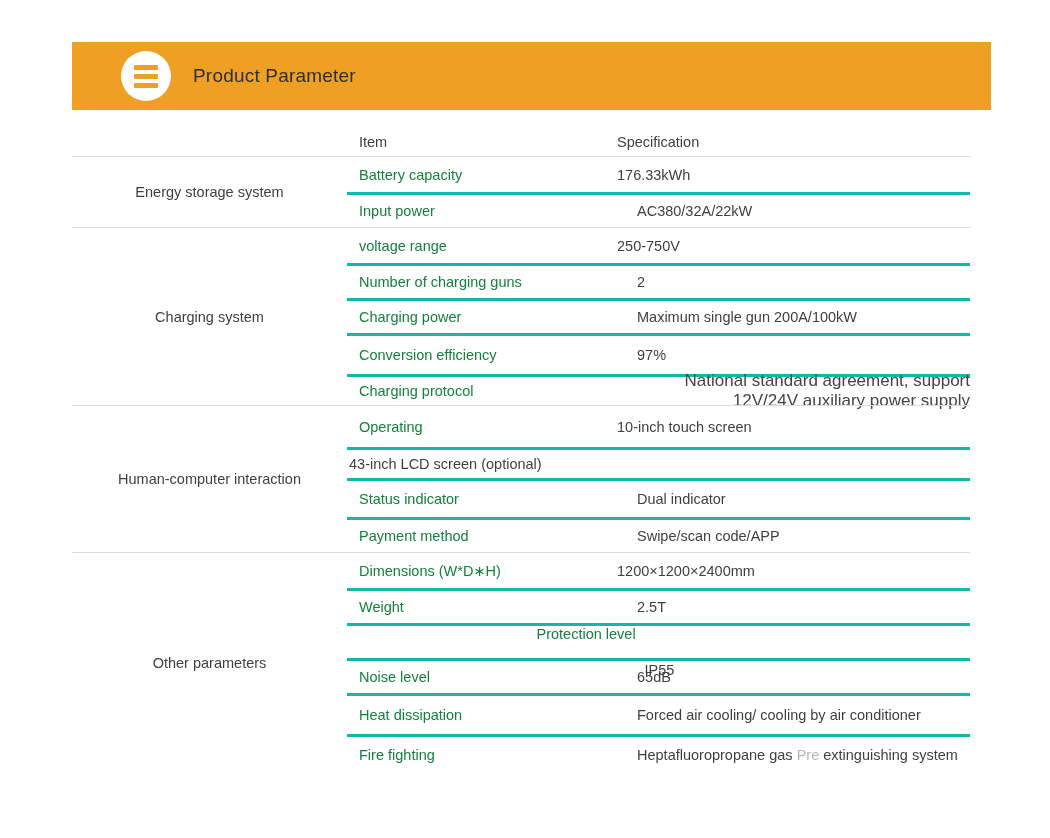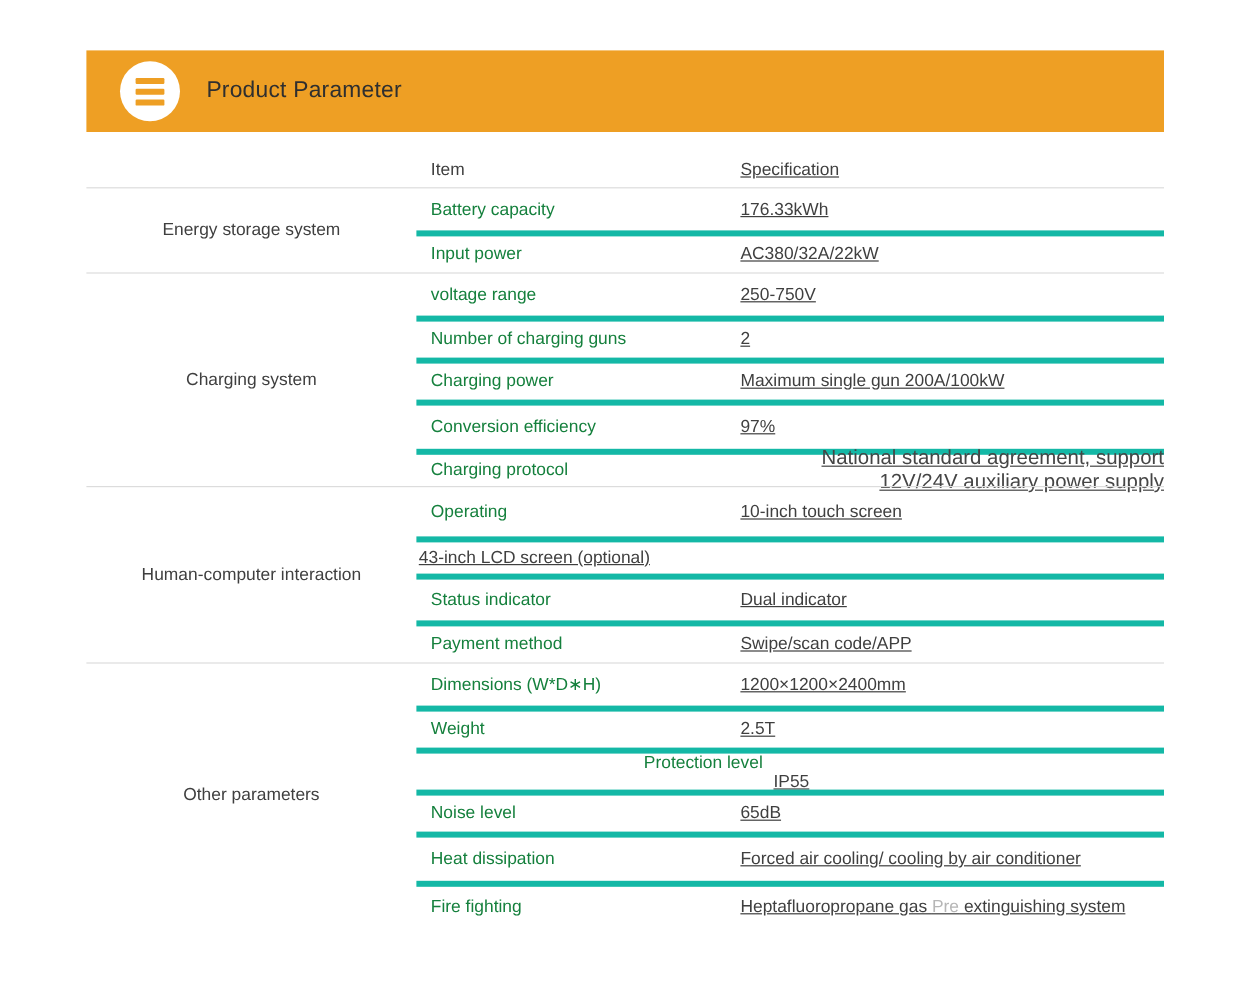--- a/index.html
+++ b/index.html
@@ -24,20 +24,21 @@
   
   .banner {
     position: absolute;
     left: 72px;
     top: 42px;
     width: 898px;
     height: 68px;
     background: #ee9f24;
     display: flex;
     align-items: center;
+    padding-left: 21px;
   }
   .banner-icon {
     width: 50px;
     height: 50px;
     margin-left: 28px;
     border-radius: 50%;
     background: #ffffff;
     display: flex;
     flex-direction: column;
     align-items: center;
@@ -99,38 +100,38 @@
     min-width: 0;
   }
 
   .row {
     display: flex;
     align-items: center;
     position: relative;
     box-sizing: border-box;
   }
   .row + .row {
-    border-top: 5px solid #14b8a6;
+    border-top: 3px solid #14b8a6;
+    gap: 20px;
   }
   .cell-item {
     width: 268px;
     flex: none;
     font-size: 14.5px;
     color: #15803d;
     padding-left: 12px;
     box-sizing: border-box;
   }
   .cell-spec {
     flex: 1 1 auto;
     font-size: 14.5px;
     color: #3f3f3f;
     padding-left: 2px;
     box-sizing: border-box;
     min-width: 0;
-    text-decoration: underline;
   }
   .cell-spec.small {
     font-size: 17px;
     color: #454545;
     text-align: right;
   }
   .muted {
     color: #b6b6b6;
   }
 

